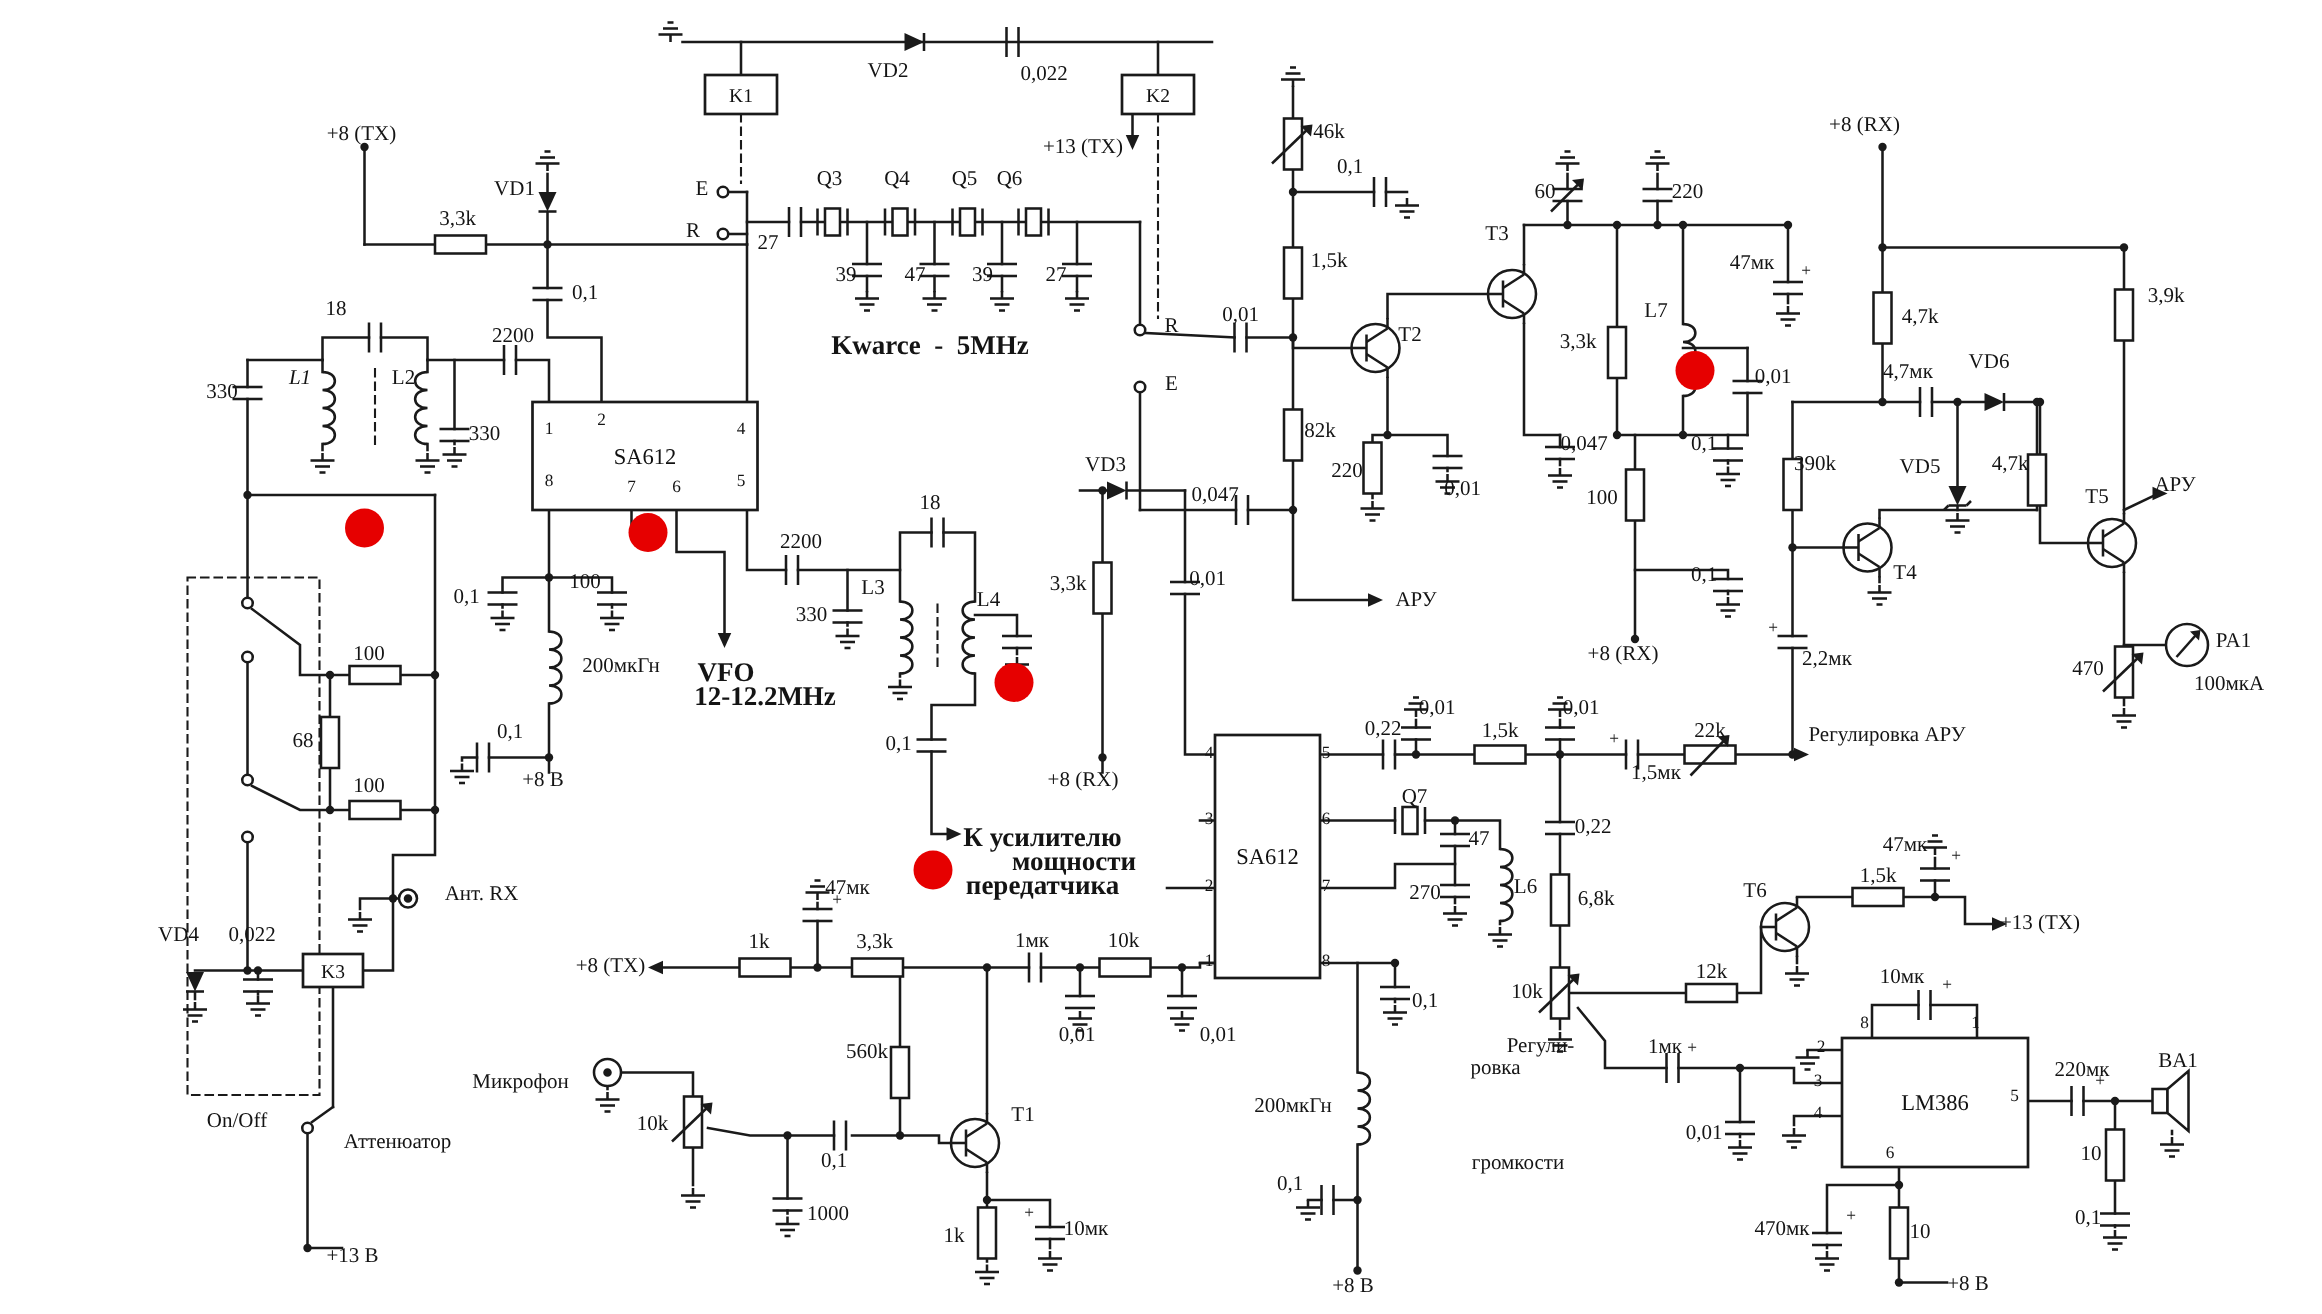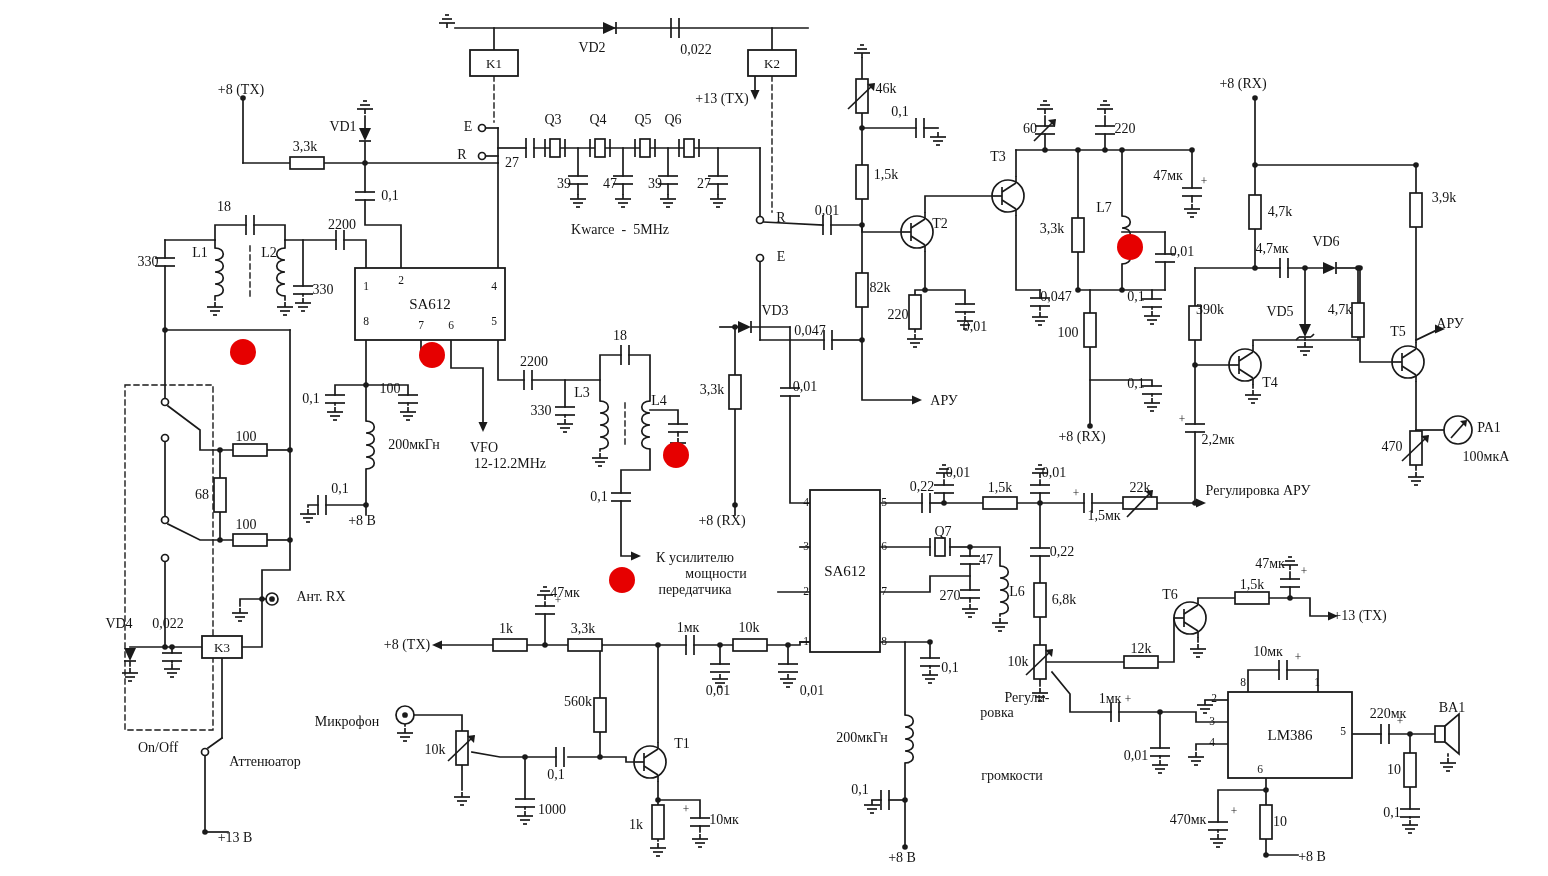--- a/index.html
+++ b/index.html
@@ -7,21 +7,21 @@
          font-family:"Liberation Serif",serif}
   .stage svg{position:absolute;left:0;top:0}
   .sym{stroke:#1a1a1a;stroke-width:1.7}
   .sym line,.sym path{fill:none}
   polyline.w{fill:none;stroke:#1a1a1a;stroke-width:1.7;stroke-linecap:square}
   polyline.d{stroke-dasharray:5 4;stroke-width:1.4}
   rect.box{fill:#fff;stroke:#1a1a1a;stroke-width:1.8}
   text.boxlbl{fill:#111;font-family:"Liberation Serif",serif}
   .lbl{position:absolute;transform:translate(-50%,-50%);color:#141414;font-size:14px;
        white-space:pre;line-height:1}
-  .lbl.b{font-weight:normal;font-size:14px}
+  .lbl.b{font-weight:bold;font-size:18px}
   .lbl.s{font-size:11.5px}
   .marker{fill:#e60000;stroke:none}
 </style>
 </head>
 <body>
 
 <div class="stage">
   <svg id="draw-layer" width="1548" height="876" viewBox="0 0 1548 876">
       <polyline points="455,28 808,28" class="w"></polyline>
       <polyline points="494,28 494,50" class="w"></polyline>
@@ -1312,21 +1312,21 @@
       <circle class="marker" cx="676" cy="455" r="13"></circle>
       <circle class="marker" cx="1130" cy="247" r="13"></circle>
       <circle class="marker" cx="622" cy="580" r="13"></circle>
     </svg>
   <div id="label-layer">
       <div class="lbl" style="left: 241px; top: 90px;">+8 (TX)</div>
       <div class="lbl" style="left: 305px; top: 147px;">3,3k</div>
       <div class="lbl" style="left: 343px; top: 127px;">VD1</div>
       <div class="lbl" style="left: 390px; top: 196px;">0,1</div>
       <div class="lbl" style="left: 224px; top: 207px;">18</div>
-      <div class="lbl" style="left: 200px; top: 253px;">L1</div>
+      <div class="lbl" style="left: 200px; top: 253px; font-style: italic;">L1</div>
       <div class="lbl" style="left: 269px; top: 253px;">L2</div>
       <div class="lbl" style="left: 148px; top: 262px;">330</div>
       <div class="lbl" style="left: 323px; top: 290px;">330</div>
       <div class="lbl" style="left: 342px; top: 225px;">2200</div>
       <div class="lbl s" style="left: 366px; top: 287px;">1</div>
       <div class="lbl s" style="left: 401px; top: 281px;">2</div>
       <div class="lbl s" style="left: 494px; top: 287px;">4</div>
       <div class="lbl s" style="left: 366px; top: 322px;">8</div>
       <div class="lbl s" style="left: 421px; top: 326px;">7</div>
       <div class="lbl s" style="left: 451px; top: 326px;">6</div>
@@ -1364,21 +1364,21 @@
       <div class="lbl" style="left: 655px; top: 184px;">39</div>
       <div class="lbl" style="left: 673px; top: 120px;">Q6</div>
       <div class="lbl" style="left: 704px; top: 184px;">27</div>
       <div class="lbl b" style="left: 620px; top: 230px;">Kwarce  -  5MHz</div>
       <div class="lbl" style="left: 592px; top: 48px;">VD2</div>
       <div class="lbl" style="left: 696px; top: 50px;">0,022</div>
       <div class="lbl" style="left: 722px; top: 99px;">+13 (TX)</div>
       <div class="lbl" style="left: 781px; top: 218px;">R</div>
       <div class="lbl" style="left: 781px; top: 257px;">E</div>
       <div class="lbl" style="left: 827px; top: 211px;">0,01</div>
-      <div class="lbl" style="left: 737px; top: 311px; margin-left: 38px;">VD3</div>
+      <div class="lbl" style="left: 737px; top: 311px;">VD3</div>
       <div class="lbl" style="left: 712px; top: 390px;">3,3k</div>
       <div class="lbl" style="left: 805px; top: 387px;">0,01</div>
       <div class="lbl" style="left: 722px; top: 521px;">+8 (RX)</div>
       <div class="lbl b" style="left: 695px; top: 558px;">К усилителю</div>
       <div class="lbl b" style="left: 686px; top: 574px; margin-left: 30px;">мощности</div>
       <div class="lbl b" style="left: 695px; top: 590px;">передатчика</div>
       <div class="lbl" style="left: 886px; top: 89px;">46k</div>
       <div class="lbl" style="left: 900px; top: 112px;">0,1</div>
       <div class="lbl" style="left: 886px; top: 175px;">1,5k</div>
       <div class="lbl" style="left: 940px; top: 224px;">T2</div>

